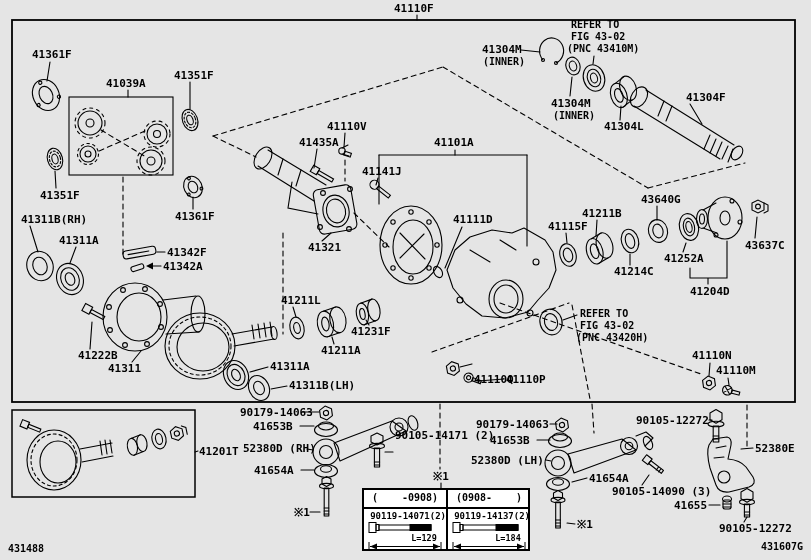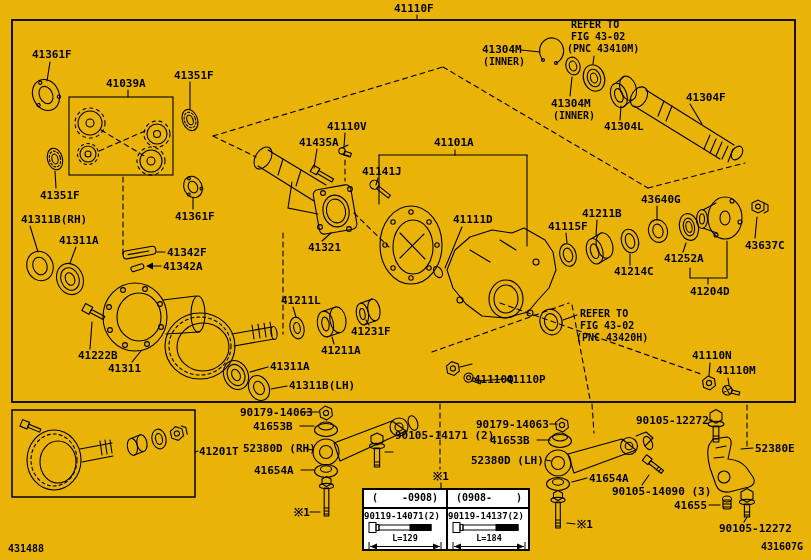--- a/index.html
+++ b/index.html
@@ -1,30 +1,30 @@
 <!DOCTYPE html>
 <html><head>
 <meta charset="utf-8">
 <style>
   html,body{margin:0;padding:0;background:#fff;}
-  #stage{position:relative;width:811px;height:560px;background:#eab308;overflow:hidden;
+  #stage{position:relative;width:811px;height:560px;background:#e5e5e5;overflow:hidden;
          font-family:"DejaVu Sans Mono", monospace;}
   .lbl{position:absolute;font:bold 11px "DejaVu Sans Mono", monospace;color:#000;
        white-space:pre;line-height:11px;letter-spacing:0;}
   .sm{font-size:10px;line-height:12px;}
   .code{font-size:10px;}
   #art{position:absolute;left:0;top:0;}
   
   #app-table{position:absolute;left:362px;top:488px;width:168px;height:63px;
              border:2px solid #000;box-sizing:border-box;background:#fff;}
   #app-table .vdiv{position:absolute;left:82px;top:0;bottom:0;width:0;border-left:2px solid #000;}
   #app-table .hdiv{position:absolute;left:0;right:0;top:17px;height:0;border-top:2px solid #000;}
   .cell-h{position:absolute;top:2px;width:82px;text-align:center;font:bold 10px "DejaVu Sans Mono",monospace;white-space:pre;}
-  .cell-p{position:absolute;top:21px;width:82px;text-align:left;font:bold 9px "DejaVu Sans Mono",monospace;white-space:pre;}
-  .cell-l{position:absolute;top:43px;width:82px;text-align:center;font:bold 8.5px "DejaVu Sans Mono",monospace;}
+  .cell-p{position:absolute;top:21px;width:82px;text-align:right;font:bold 9px "DejaVu Sans Mono",monospace;white-space:pre;}
+  .cell-l{position:absolute;top:43px;width:82px;text-align:center;font:bold 8.5px "DejaVu Sans Mono",monospace;margin-left:19px;}
   .bolt-svg{position:absolute;top:31px;}
   .dim-svg{position:absolute;top:52px;}
 </style>
 </head>
 <body>
 
 <div id="stage">
 
 <svg id="art" width="811" height="560" viewBox="0 0 811 560">
 <g stroke="#000" stroke-width="1.1" fill="none" stroke-linecap="round">

